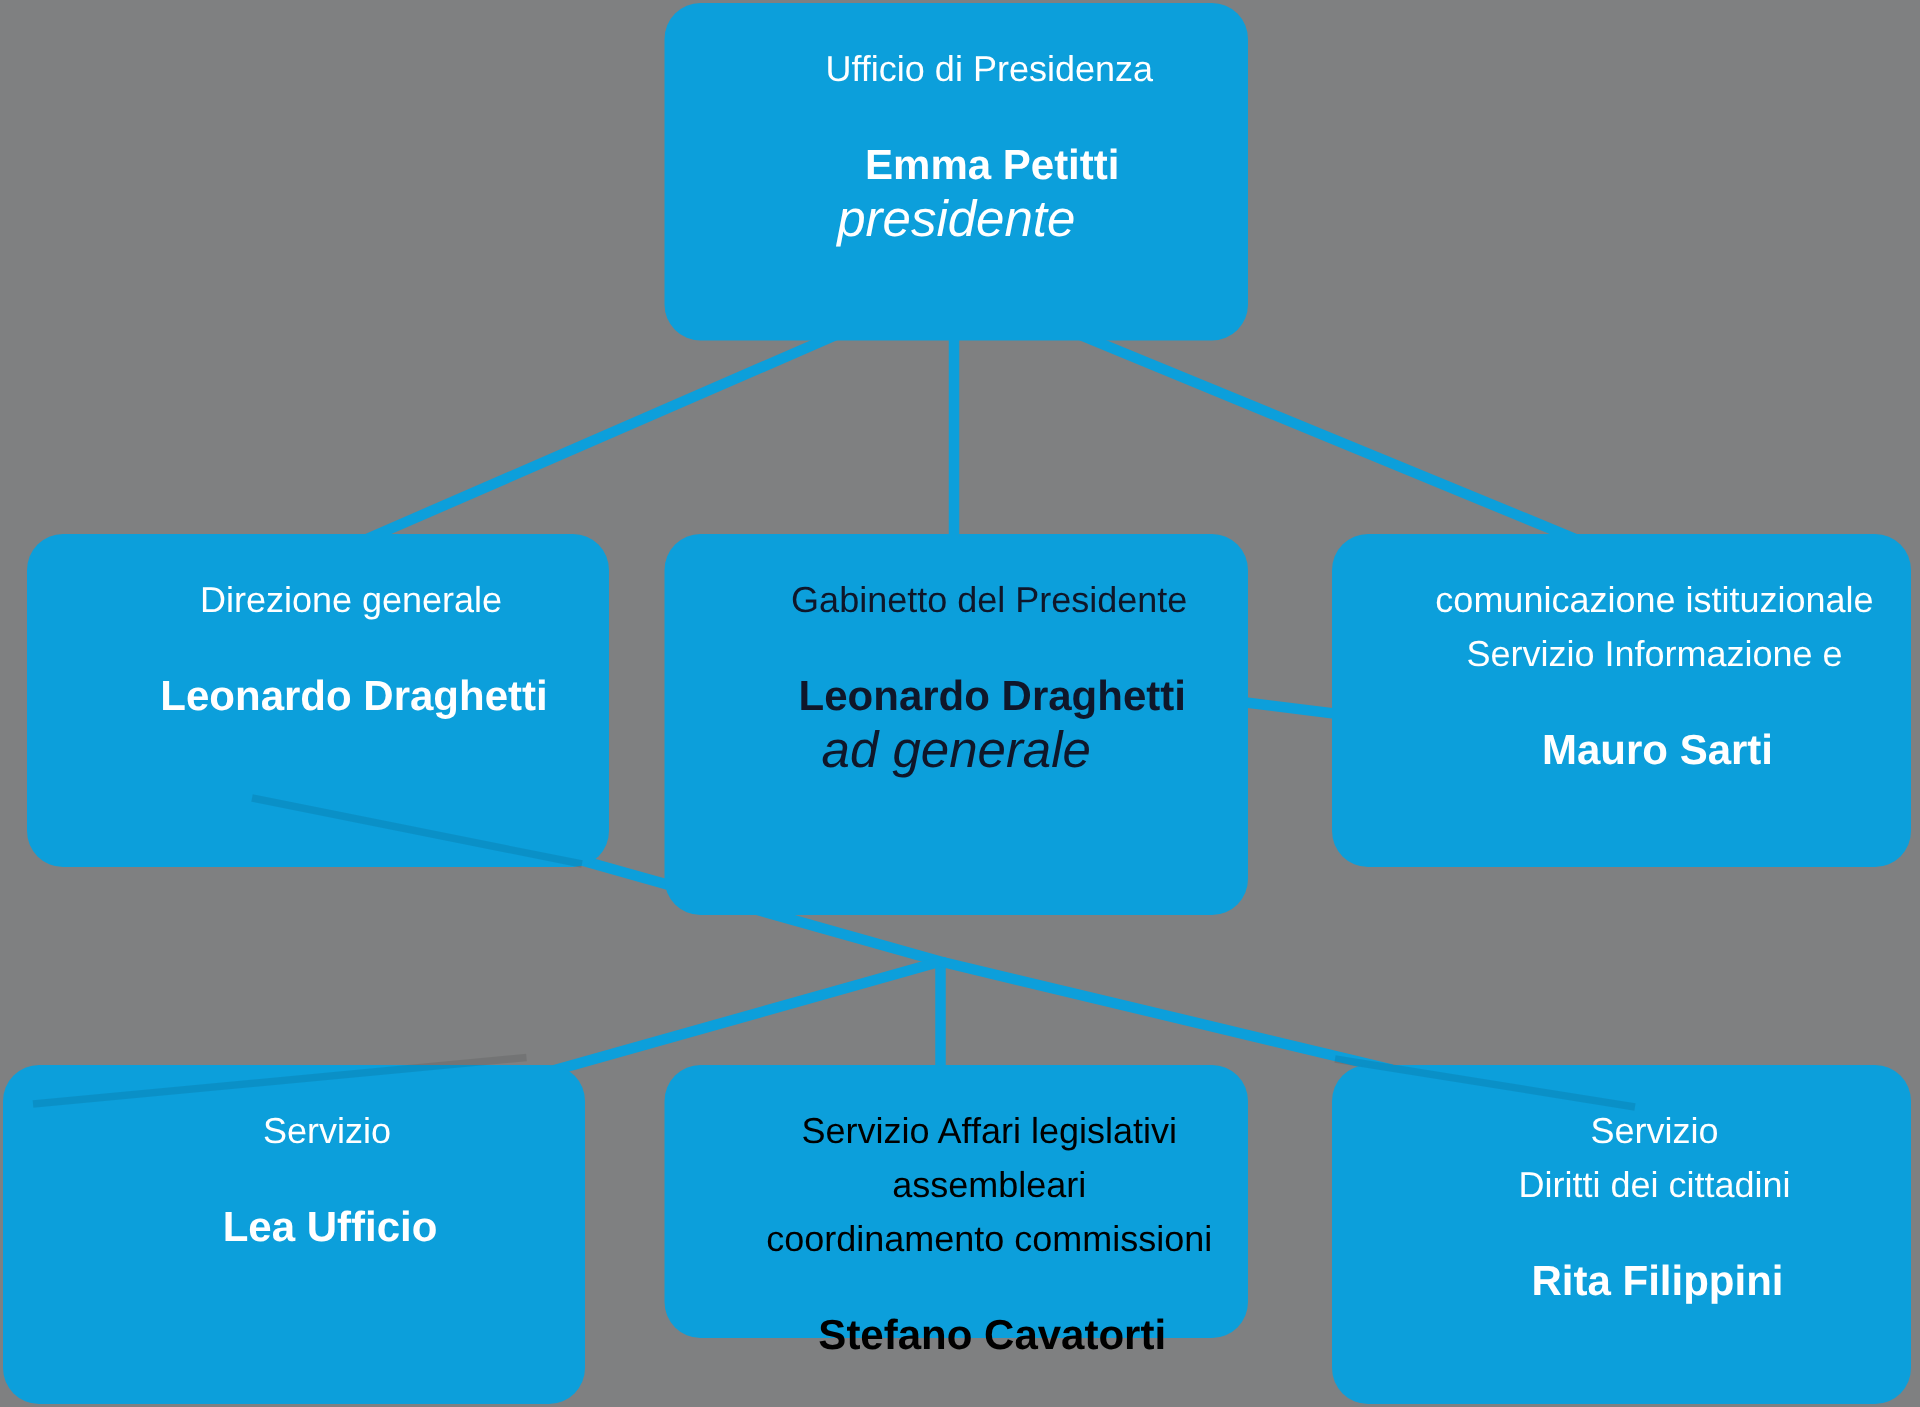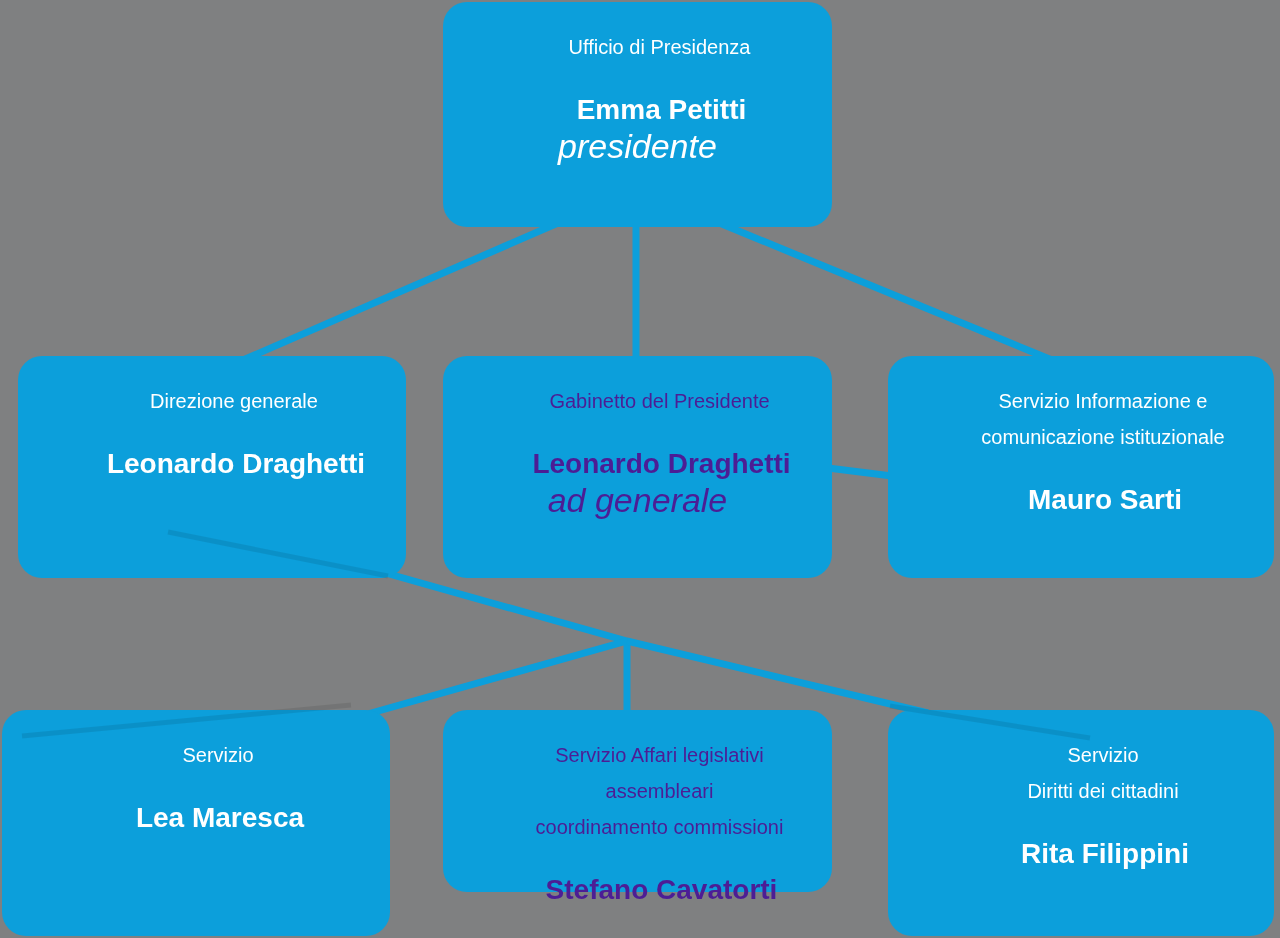--- a/index.html
+++ b/index.html
@@ -25,21 +25,21 @@
   .box {
     position: absolute;
     z-index: 2;
     border-radius: 24px;
     box-sizing: border-box;
     padding-top: 27px;
     text-align: center;
     color: #fff;
   }
   .title-line {
-    font-size: 20px;
+    font-size: 24px;
     line-height: 36px;
     white-space: nowrap;
     padding-left: 44px;
   }
   .person-name {
     margin-top: 26px;
     font-size: 28px;
     line-height: 38px;
     font-weight: bold;
     white-space: nowrap;
@@ -74,38 +74,38 @@
     <div class="title-line">Ufficio di Presidenza</div>
     <div class="person-name">Emma Petitti</div>
     <div class="person-role">presidente</div>
   </div>
 
   <div class="box" style="left: 18px; top: 356px; width: 388px; height: 222px; background: rgb(12, 159, 219); color: rgb(255, 255, 255);">
     <div class="title-line">Direzione generale</div>
     <div class="person-name">Leonardo Draghetti</div>
   </div>
 
-  <div class="box" style="left: 443px; top: 356px; width: 389px; height: 222px; background: rgb(12, 159, 219); color: #4c1d95;">
+  <div class="box" style="left: 443px; top: 356px; width: 389px; height: 254px; background: rgb(12, 159, 219); color: #0f172a;">
     <div class="title-line">Gabinetto del Presidente</div>
     <div class="person-name">Leonardo Draghetti</div>
     <div class="person-role">ad generale</div>
   </div>
 
   <div class="box" style="left: 888px; top: 356px; width: 386px; height: 222px; background: rgb(12, 159, 219); color: rgb(255, 255, 255);">
+    <div class="title-line">comunicazione istituzionale</div>
     <div class="title-line">Servizio Informazione e</div>
-    <div class="title-line">comunicazione istituzionale</div>
     <div class="person-name">Mauro Sarti</div>
   </div>
 
   <div class="box" style="left: 2px; top: 710px; width: 388px; height: 226px; background: rgb(12, 159, 219); color: rgb(255, 255, 255);">
     <div class="title-line">Servizio</div>
-    <div class="person-name">Lea Maresca</div>
+    <div class="person-name">Lea Ufficio</div>
   </div>
 
-  <div class="box" style="left: 443px; top: 710px; width: 389px; height: 182px; background: rgb(12, 159, 219); color: #4c1d95;">
+  <div class="box" style="left: 443px; top: 710px; width: 389px; height: 182px; background: rgb(12, 159, 219); color: #000000;">
     <div class="title-line">Servizio Affari legislativi</div>
     <div class="title-line">assembleari</div>
     <div class="title-line">coordinamento commissioni</div>
     <div class="person-name">Stefano Cavatorti</div>
   </div>
 
   <div class="box" style="left: 888px; top: 710px; width: 386px; height: 226px; background: rgb(12, 159, 219); color: rgb(255, 255, 255);">
     <div class="title-line">Servizio</div>
     <div class="title-line">Diritti dei cittadini</div>
     <div class="person-name">Rita Filippini</div>

